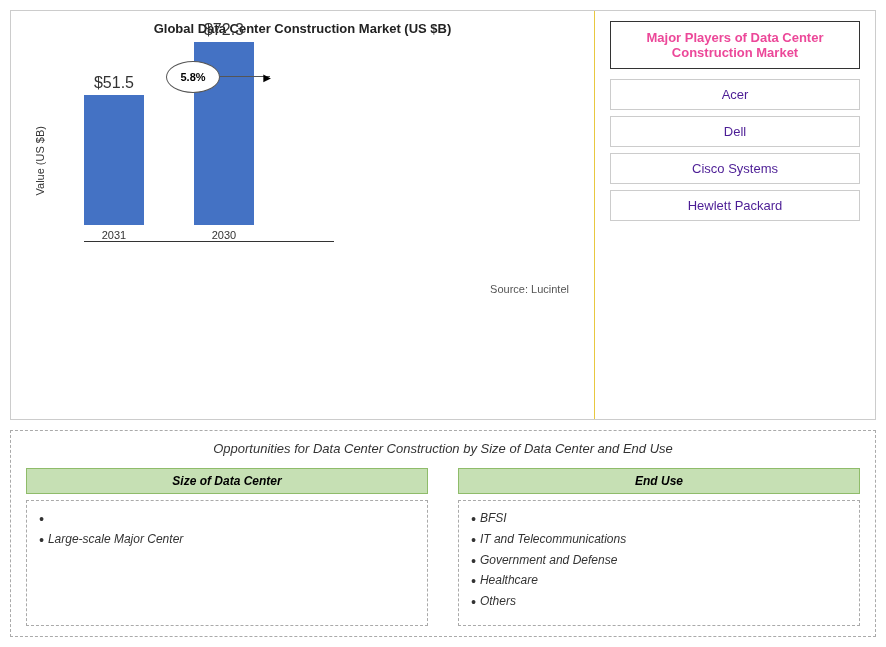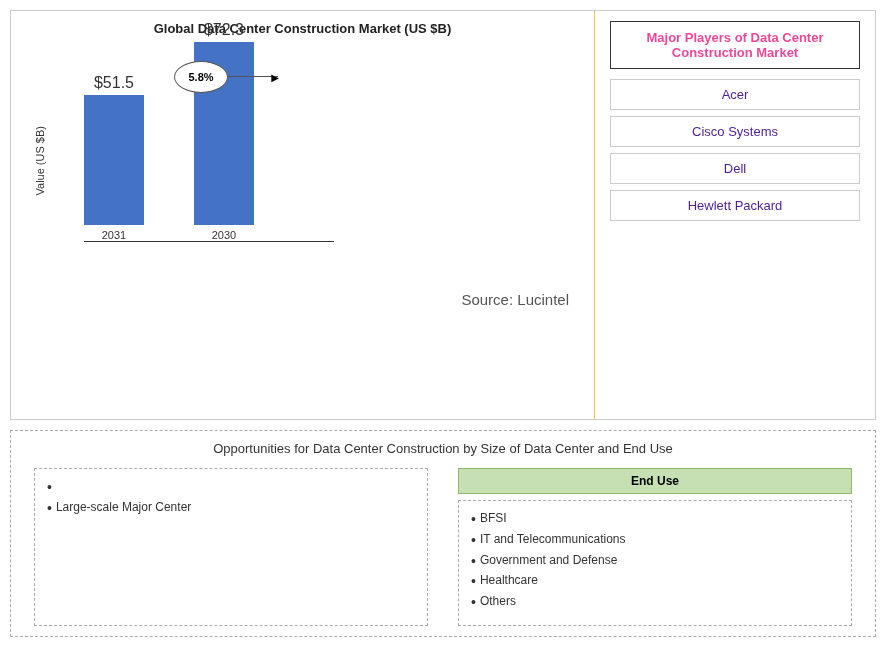--- a/index.html
+++ b/index.html
@@ -51,23 +51,23 @@
       background: #4472c4;
       width: 60px;
     }
     .bar-label {
       font-size: 11px;
       color: #333;
       margin-top: 4px;
     }
     .source-text {
       text-align: right;
-      font-size: 15px;
+      font-size: 11px;
       color: #555;
-      margin-top: 10px;
+      margin-top: 2px;
       padding-right: 10px;
     }
     
     .players-panel {
       width: 280px;
       padding: 10px 15px;
       display: flex;
       flex-direction: column;
     }
     .players-title-box {
@@ -84,22 +84,23 @@
       padding: 7px 10px;
       text-align: center;
       font-size: 13px;
       color: #4c1d95;
       margin-bottom: 6px;
     }
     
     .bottom-section {
       margin-top: 10px;
       border: 1.5px dashed #aaa;
-      padding: 10px 23px;
-      flex: 1;
+      padding: 10px 15px;
+      flex: 1;
+      font-style: italic;
     }
     .bottom-title {
       text-align: center;
       font-size: 13px;
       color: #333;
       margin-bottom: 12px;
     }
     .bottom-content {
       display: flex;
       flex-direction: row;
@@ -152,21 +153,21 @@
 
       <div style="display:flex; height: 240px; position: relative;">
 
         <div style="width:28px; display:flex; align-items:center; justify-content:center;">
           <span style="writing-mode:vertical-rl; transform:rotate(180deg); font-size:11px; color:#333; white-space:nowrap;">Value (US $B)</span>
         </div>
 
         <div style="flex:1; position:relative; padding-bottom:30px;">
           <div style="display:flex; align-items:flex-end; height:200px; gap:50px; padding-left:30px; position:relative;">
 
-            <div style="position:absolute; top:20px; left:120px; display:flex; flex-direction:column; align-items:center; z-index:10;">
+            <div style="position:absolute; top:20px; left:112px; display:flex; flex-direction:column; align-items:center; z-index:10;">
               <div style="border:1.5px solid #555; border-radius:50%; width:54px; height:32px; display:flex; align-items:center; justify-content:center; background:#fff;">
                 <span style="font-size:11px; font-weight:bold;">5.8%</span>
               </div>
 
               <div style="position:absolute; top:15px; left:54px; width:50px; height:0; border-top:1.5px solid #555;">
                 <div style="position:absolute; right:-1px; top:-5px; font-size:10px;">▶</div>
               </div>
             </div>
 
             <div class="bar-group">
@@ -187,33 +188,34 @@
         </div>
       </div>
 
       <div class="source-text">Source: Lucintel</div>
     </div>
 
     <div class="players-panel">
       <div class="players-title-box">Major Players of Data Center Construction Market</div>
 
       <div class="player-item">Acer</div>
+      <div class="player-item">Dell</div>
       <div class="player-item">Cisco Systems</div>
-      <div class="player-item">Dell</div>
       <div class="player-item">Hewlett Packard</div>
     </div>
 
   </div>
 
   <div class="bottom-section">
     <div class="bottom-title">Opportunities for Data Center Construction by Size of Data Center and End Use</div>
 
     <div class="bottom-content">
 
       <div class="segment-box">
+        <div class="segment-header">Size of Data Center</div>
         <div class="segment-list-box">
           <div class="segment-list-item">
             <span class="bullet">•</span>
           </div>
           <div class="segment-list-item">
             <span class="bullet">•</span>
             <span>Large-scale Major Center</span>
           </div>
         </div>
       </div>

